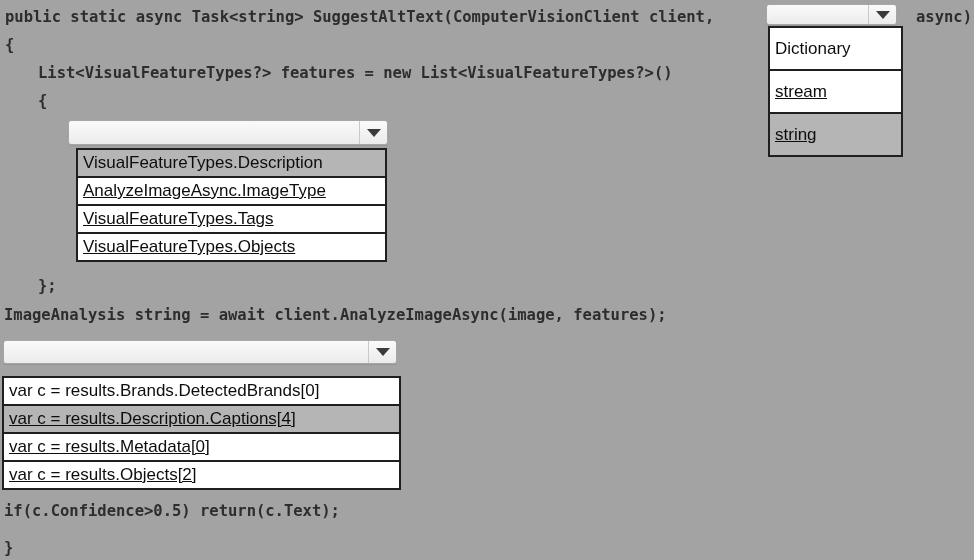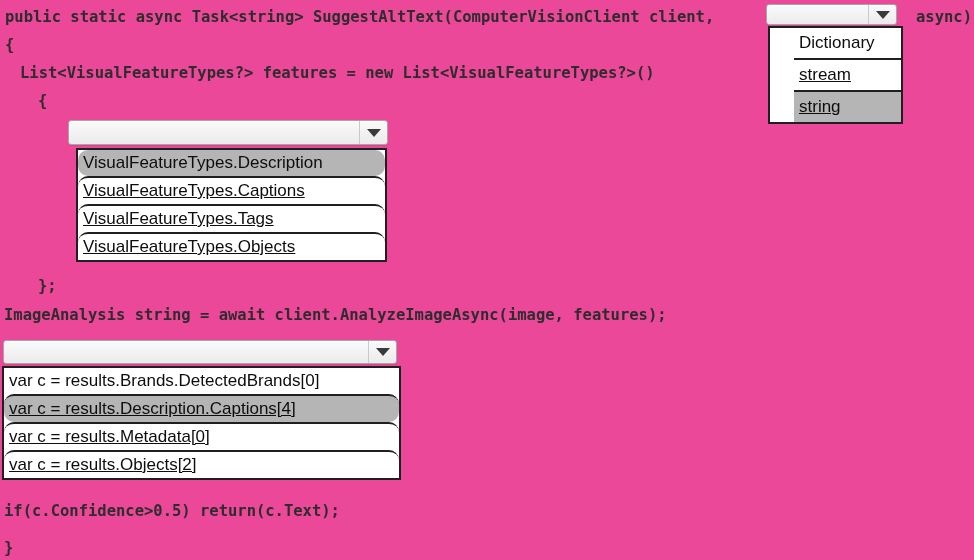--- a/index.html
+++ b/index.html
@@ -9,21 +9,21 @@
     --combo_border:#a6a6a6;
     --combo_bg_top:#fafafa;
     --combo_bg_bottom:#ebebeb;
     --arrow:#3a3a3a;
     --option_text:#0d0d0d;
   }
   html,body{margin:0;padding:0;background:#fff;}
   .screen{
     position:relative;
     width:974px;height:560px;
-    background:#ec4899;
+    background:#a3a3a3;
     overflow:hidden;
     font-family:"Liberation Sans",sans-serif;
   }
   .code{
     position:absolute;
     font-family:"DejaVu Sans Mono","Liberation Mono",monospace;
     font-weight:bold;
     font-size:15.5px;
     color:var(--code_text);
     white-space:pre;
@@ -59,32 +59,32 @@
     font-family:"Liberation Sans",sans-serif;
     font-size:17px;
     color:var(--option_text);
     padding-left:5px;
     display:flex;align-items:center;
     cursor:pointer;
     background:#fff;
   }
   .opt + .opt{border-top:2px solid var(--list_border);text-decoration:underline;}
   .opt.selected{background:var(--highlight);text-align:center;}
-  .rows25 .opt{height:30px;margin-left:24px;}
-  .rows26 .opt{height:26px;border-radius:10px;}
+  .rows25 .opt{height:41px;}
+  .rows26 .opt{height:26px;}
 </style>
 </head>
 <body>
 
 <div class="screen">
 
   <div class="code" style="left:5px;top:8px">public static async Task&lt;string&gt; SuggestAltText(ComputerVisionClient client,</div>
   <div class="code" style="left:916px;top:8px">async)</div>
   <div class="code" style="left:5px;top:36px">{</div>
-  <div class="code" style="left:20px;top:64px">List&lt;VisualFeatureTypes?&gt; features = new List&lt;VisualFeatureTypes?&gt;()</div>
+  <div class="code" style="left:38px;top:64px">List&lt;VisualFeatureTypes?&gt; features = new List&lt;VisualFeatureTypes?&gt;()</div>
   <div class="code" style="left:38px;top:92px">{</div>
   <div class="code" style="left:38px;top:277px">};</div>
   <div class="code" style="left:4px;top:306px">ImageAnalysis string = await client.AnalyzeImageAsync(image, features);</div>
   <div class="code" style="left:4px;top:502px">if(c.Confidence&gt;0.5) return(c.Text);</div>
   <div class="code" style="left:4px;top:539px">}</div>
 
   <div class="combo" style="left:766px;top:4px;width:129px;height:19px">
     <div class="combo-arrow">
         <span class="tri"></span>
       </div>
@@ -95,30 +95,30 @@
     <div class="opt selected">string</div>
   </div>
 
   <div class="combo" style="left:68px;top:120px;width:318px;height:23px">
     <div class="combo-arrow">
         <span class="tri"></span>
       </div>
   </div>
   <div class="listbox rows26" style="left:76px;top:148px;width:307px">
     <div class="opt selected">VisualFeatureTypes.Description</div>
-    <div class="opt">VisualFeatureTypes.Captions</div>
+    <div class="opt">AnalyzeImageAsync.ImageType</div>
     <div class="opt">VisualFeatureTypes.Tags</div>
     <div class="opt">VisualFeatureTypes.Objects</div>
   </div>
 
   <div class="combo" style="left:3px;top:340px;width:392px;height:22px">
     <div class="combo-arrow">
         <span class="tri"></span>
       </div>
   </div>
-  <div class="listbox rows26" style="left:2px;top:366px;width:395px">
+  <div class="listbox rows26" style="left:2px;top:376px;width:395px">
     <div class="opt">var c = results.Brands.DetectedBrands[0]</div>
     <div class="opt selected">var c = results.Description.Captions[4]</div>
     <div class="opt">var c = results.Metadata[0]</div>
     <div class="opt">var c = results.Objects[2]</div>
   </div>
 
 </div>
 
 </body></html>

